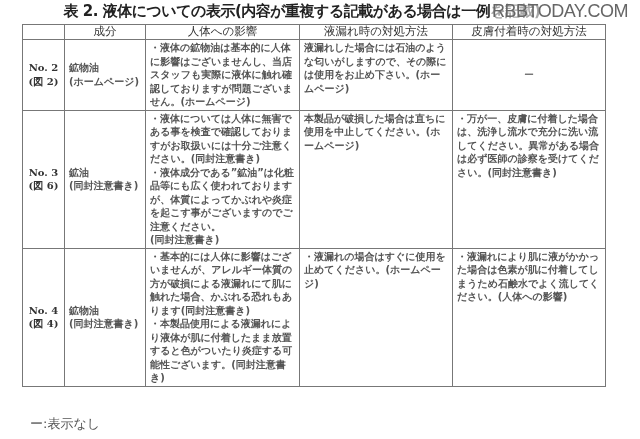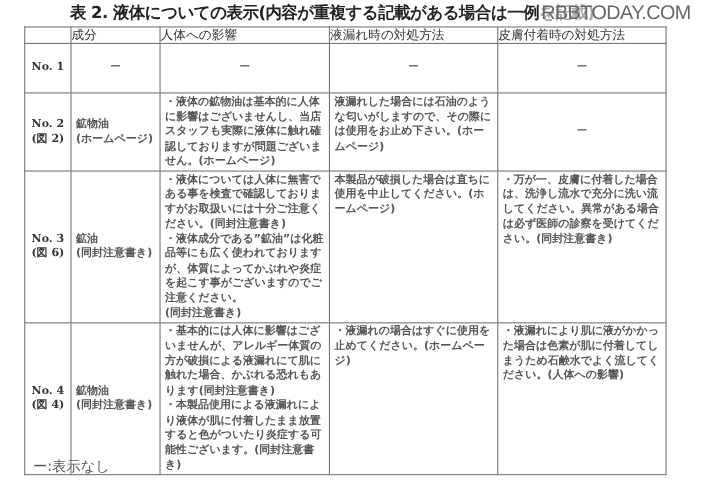--- a/index.html
+++ b/index.html
@@ -8,21 +8,21 @@
   .title { position:absolute; left:0; top:2px; width:640px; text-align:center;
            font-size:15px; font-weight:bold; color:#222; letter-spacing:-0.5px; }
   .title-inner { position:relative; left:-18px; }
   .watermark { position:absolute; right:12px; top:1px; font-size:18px; color:#666;
                font-family:"Liberation Sans", sans-serif; letter-spacing:-0.5px;
                background:rgba(255,255,255,0.6);margin-left:40px; }
   table { position:absolute; left:22px; top:24px; width:583px; border-collapse:collapse;
           table-layout:fixed; }
   td, th { border:1px solid #777; font-weight:normal; vertical-align:top; padding:1px 4px;
            font-size:10px; line-height:13.5px; color:#555; }
-  th { text-align:left; vertical-align:middle; font-size:11.5px; color:#333; height:14px; padding:0; }
+  th { text-align:center; vertical-align:middle; font-size:11.5px; color:#333; height:14px; padding:0; }
   td.center { text-align:center; vertical-align:middle; }
   td.no { text-align:center; vertical-align:middle; font-family:"DejaVu Serif", serif;
           font-weight:bold; color:#333; font-size:10px; }
   td.ingredient { text-align:left; vertical-align:middle; }
   .dash { color:#444; }
   .para { display:block;font-weight:bold; }
   .footnote { position:absolute; left:30px; top:415px; font-size:13px; color:#555; }
 </style>
 </head>
 <body>
@@ -42,37 +42,20 @@
     <tr>
       <th></th>
       <th>成分</th>
       <th>人体への影響</th>
       <th>液漏れ時の対処方法</th>
       <th>皮膚付着時の対処方法</th>
     </tr>
   </thead>
   <tbody>
 
-    <tr style="height:45px">
-      <td class="no">
-        <span>No. 1</span>
-      </td>
-      <td class="center dash">
-        <span>ー</span>
-      </td>
-      <td class="center dash">
-        <span>ー</span>
-      </td>
-      <td class="center dash">
-        <span>ー</span>
-      </td>
-      <td class="center dash">
-        <span>ー</span>
-      </td>
-    </tr>
 
     <tr style="height:63px">
       <td class="no">
         <span class="para">No. 2</span>
         <span class="para">(図 2)</span>
       </td>
       <td class="ingredient">
         <span class="para">鉱物油</span>
         <span class="para">(ホームページ)</span>
       </td>

